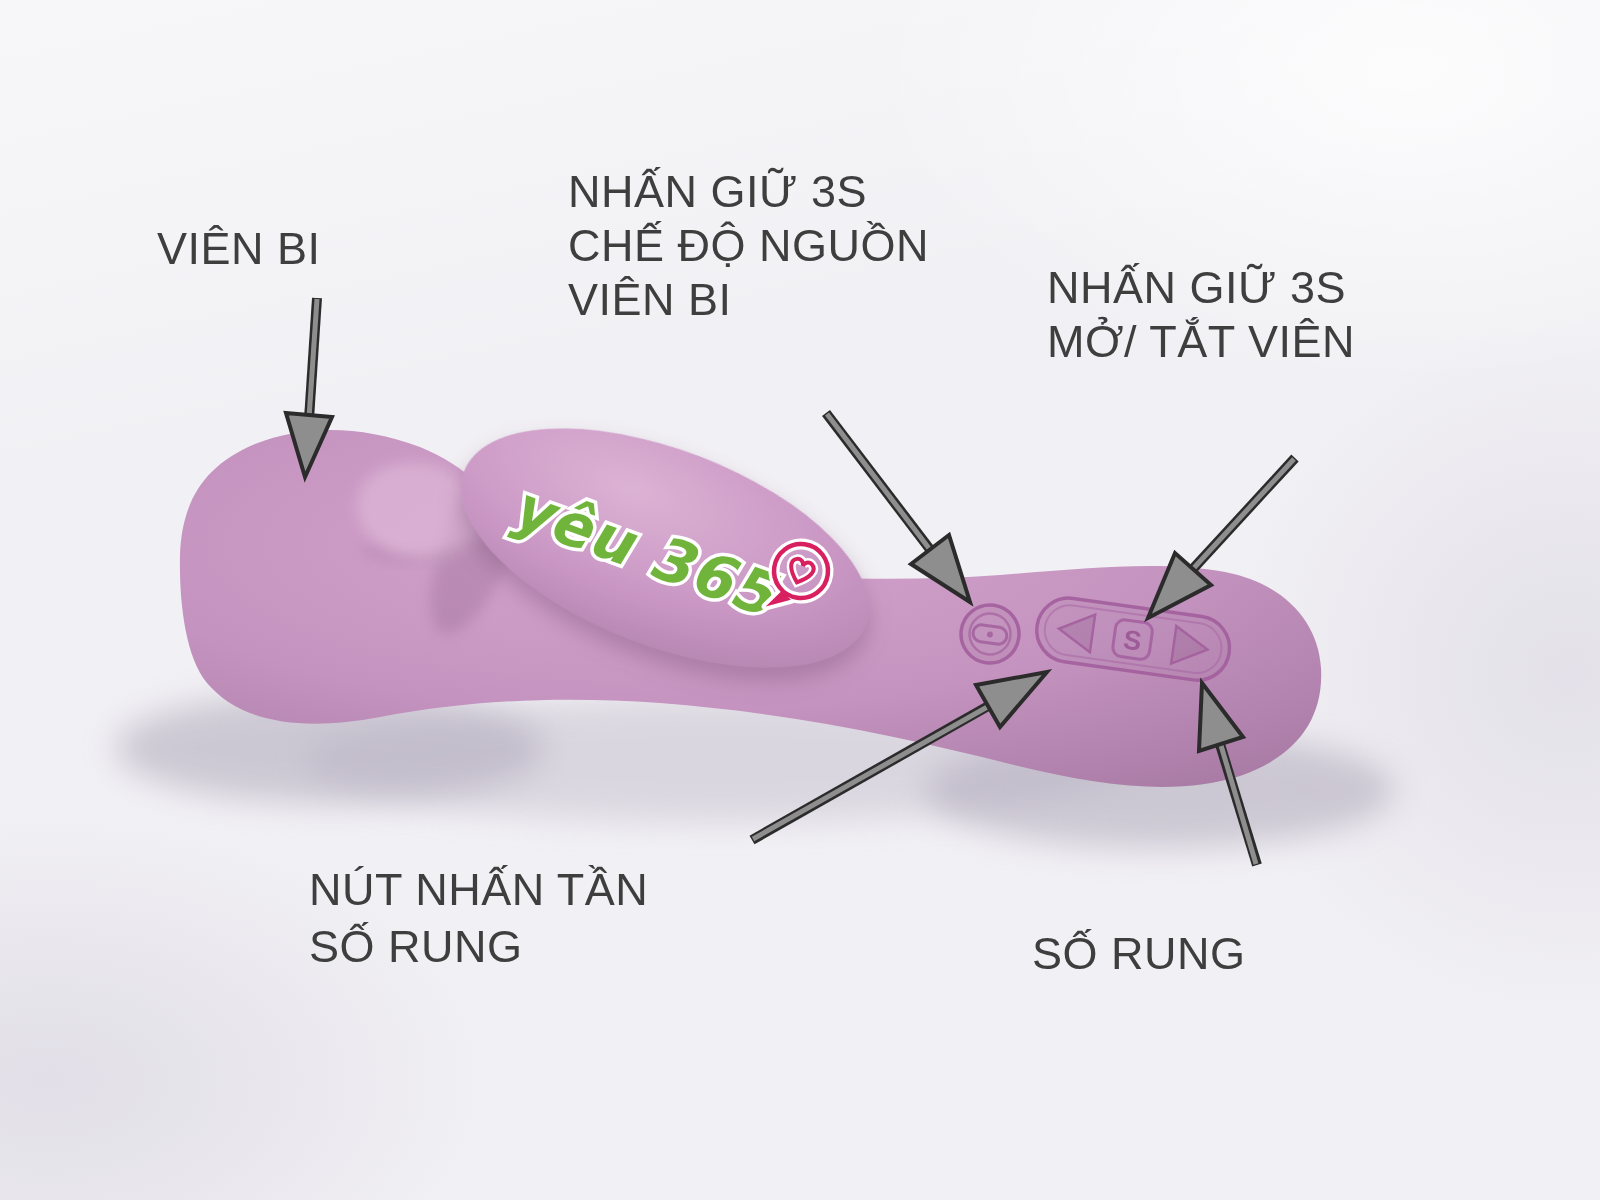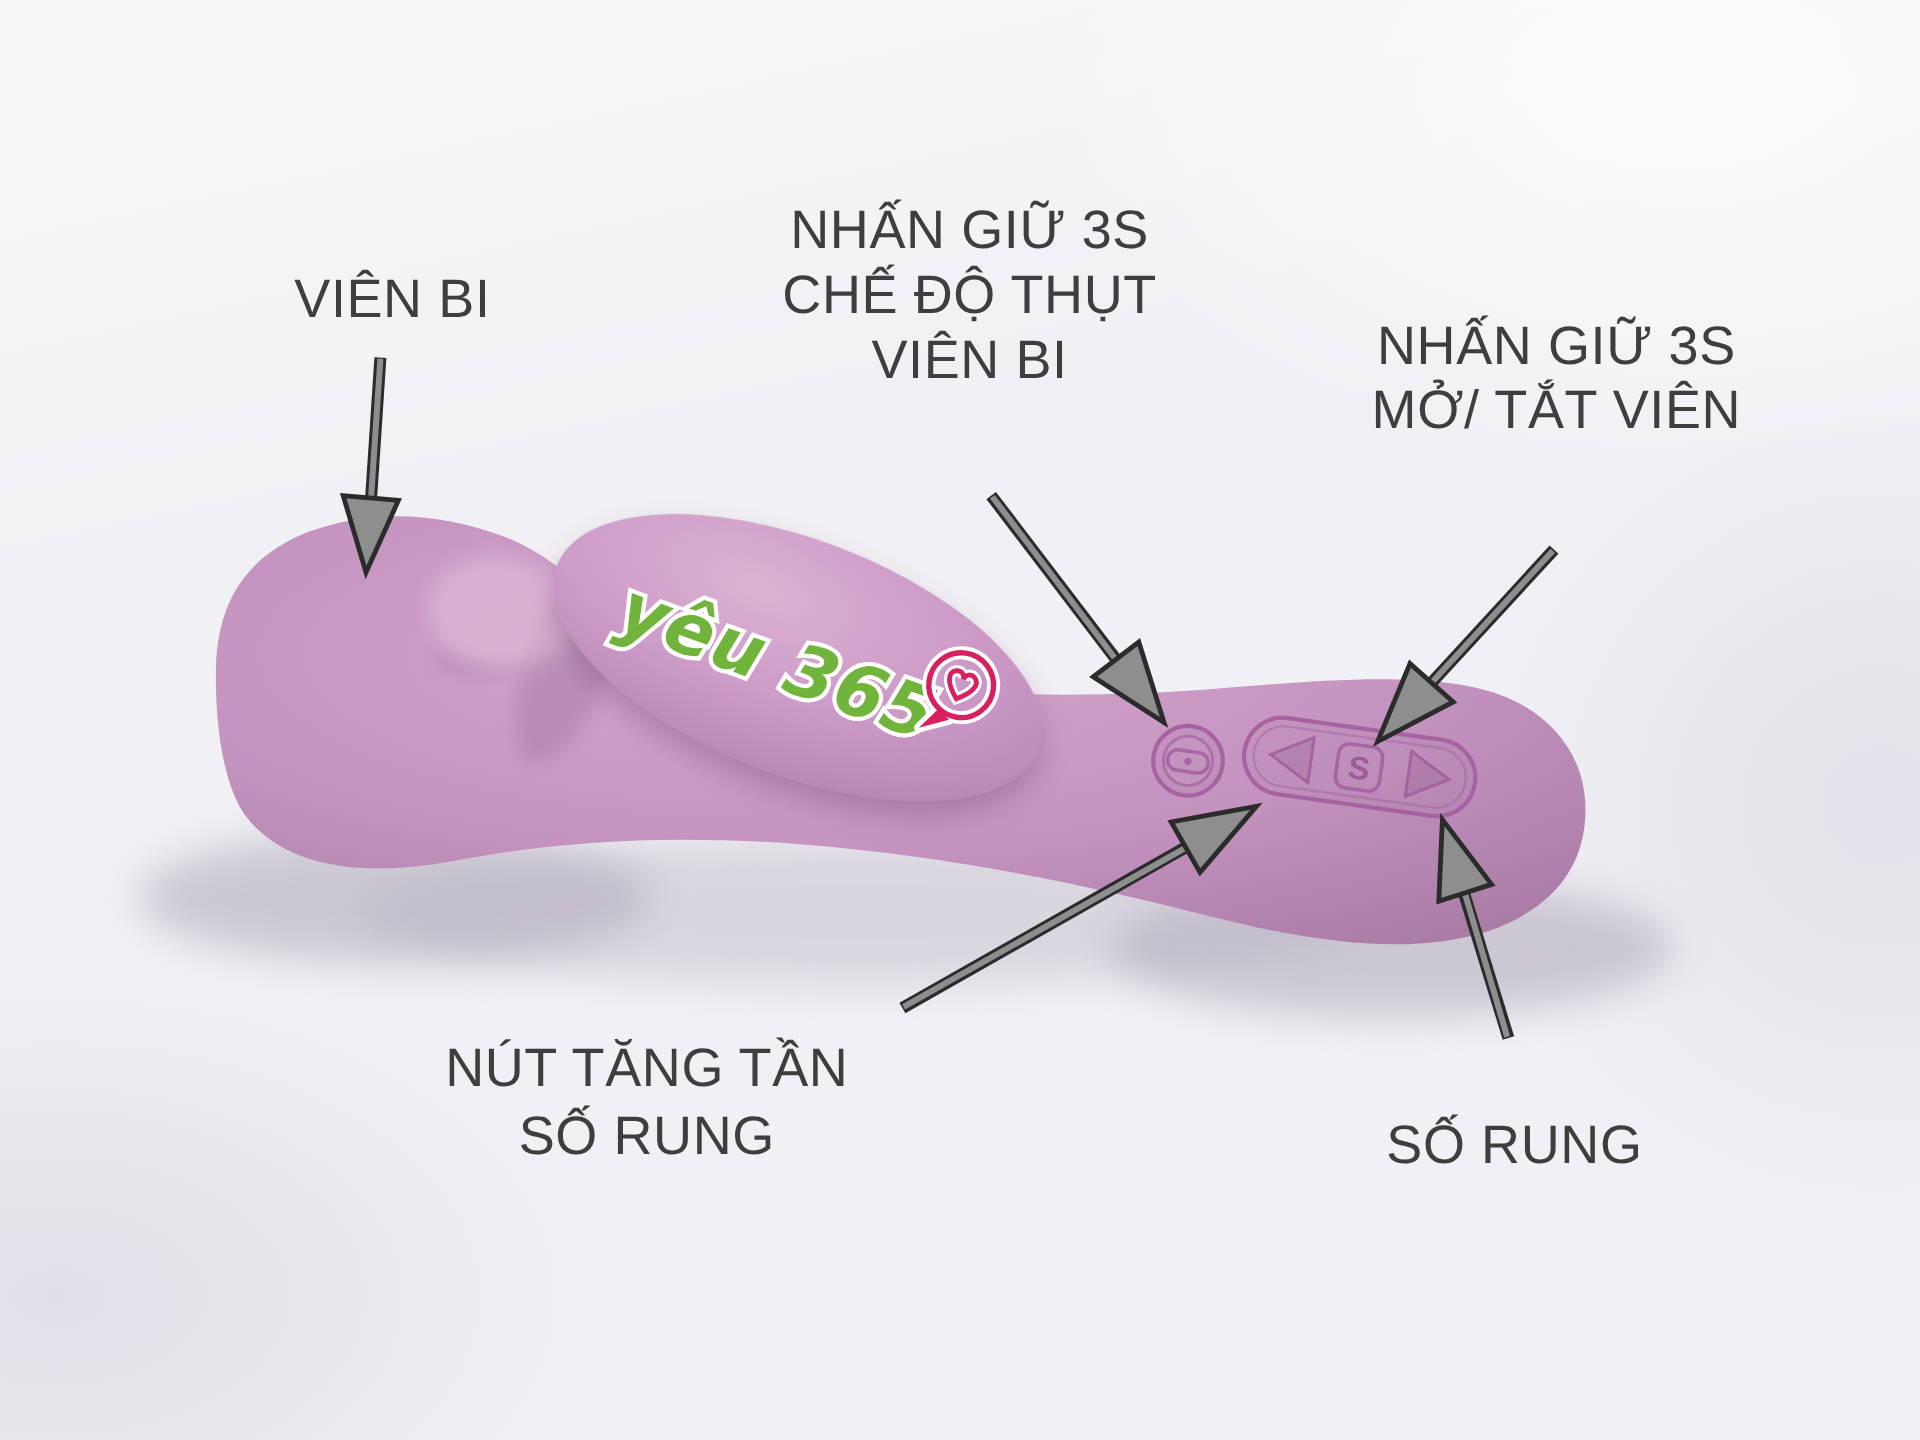--- a/index.html
+++ b/index.html
@@ -8,21 +8,21 @@
     background-color:#f1f0f4;
     background-image:
       radial-gradient(900px 520px at 88% 6%, rgba(255,255,255,.8), rgba(255,255,255,0) 60%),
       radial-gradient(720px 430px at 3% 90%, rgba(212,208,220,.55), rgba(212,208,220,0) 62%),
       radial-gradient(620px 620px at 98% 56%, rgba(214,210,222,.5), rgba(214,210,222,0) 56%),
       linear-gradient(168deg, rgba(255,255,255,.45) 0%, rgba(240,238,244,0) 32%);
     font-family:"Liberation Sans","DejaVu Sans",sans-serif;
   }
   .scene{position:absolute;left:0;top:0;}
   .label{
-    position:absolute;text-align:center;color:#3e3e3e;
+    position:absolute;color:#3e3e3e;
     font-size:45px;line-height:54px;white-space:nowrap;
     letter-spacing:.5px;
   }
   .label div{display:block;}
   .lh57{line-height:57px;}
 </style>
 </head>
 <body>
 
 <div class="stage">
@@ -136,31 +136,31 @@
       <polygon points="1202,683 1243,737 1199,751" fill="#8e8e8e" stroke="#2b2b2b" stroke-width="4"></polygon>
     </g>
   </svg>
 
   <div class="label" style="left:157px;top:222px;width:340px;">
     <div>VIÊN BI</div>
   </div>
 
   <div class="label" style="left:568px;top:165px;width:480px;">
     <div>NHẤN GIỮ 3S</div>
-    <div>CHẾ ĐỘ THỤT</div>
+    <div>CHẾ ĐỘ NGUỒN</div>
     <div>VIÊN BI</div>
   </div>
 
   <div class="label" style="left:1047px;top:261px;width:500px;">
     <div>NHẤN GIỮ 3S</div>
     <div>MỞ/ TẮT VIÊN</div>
   </div>
 
   <div class="label lh57" style="left:309px;top:861px;width:460px;">
-    <div>NÚT TĂNG TẦN</div>
+    <div>NÚT NHẤN TẦN</div>
     <div>SỐ RUNG</div>
   </div>
 
   <div class="label lh57" style="left:1032px;top:925px;width:460px;">
     <div>SỐ RUNG</div>
   </div>
 
 </div>
 
 </body></html>

